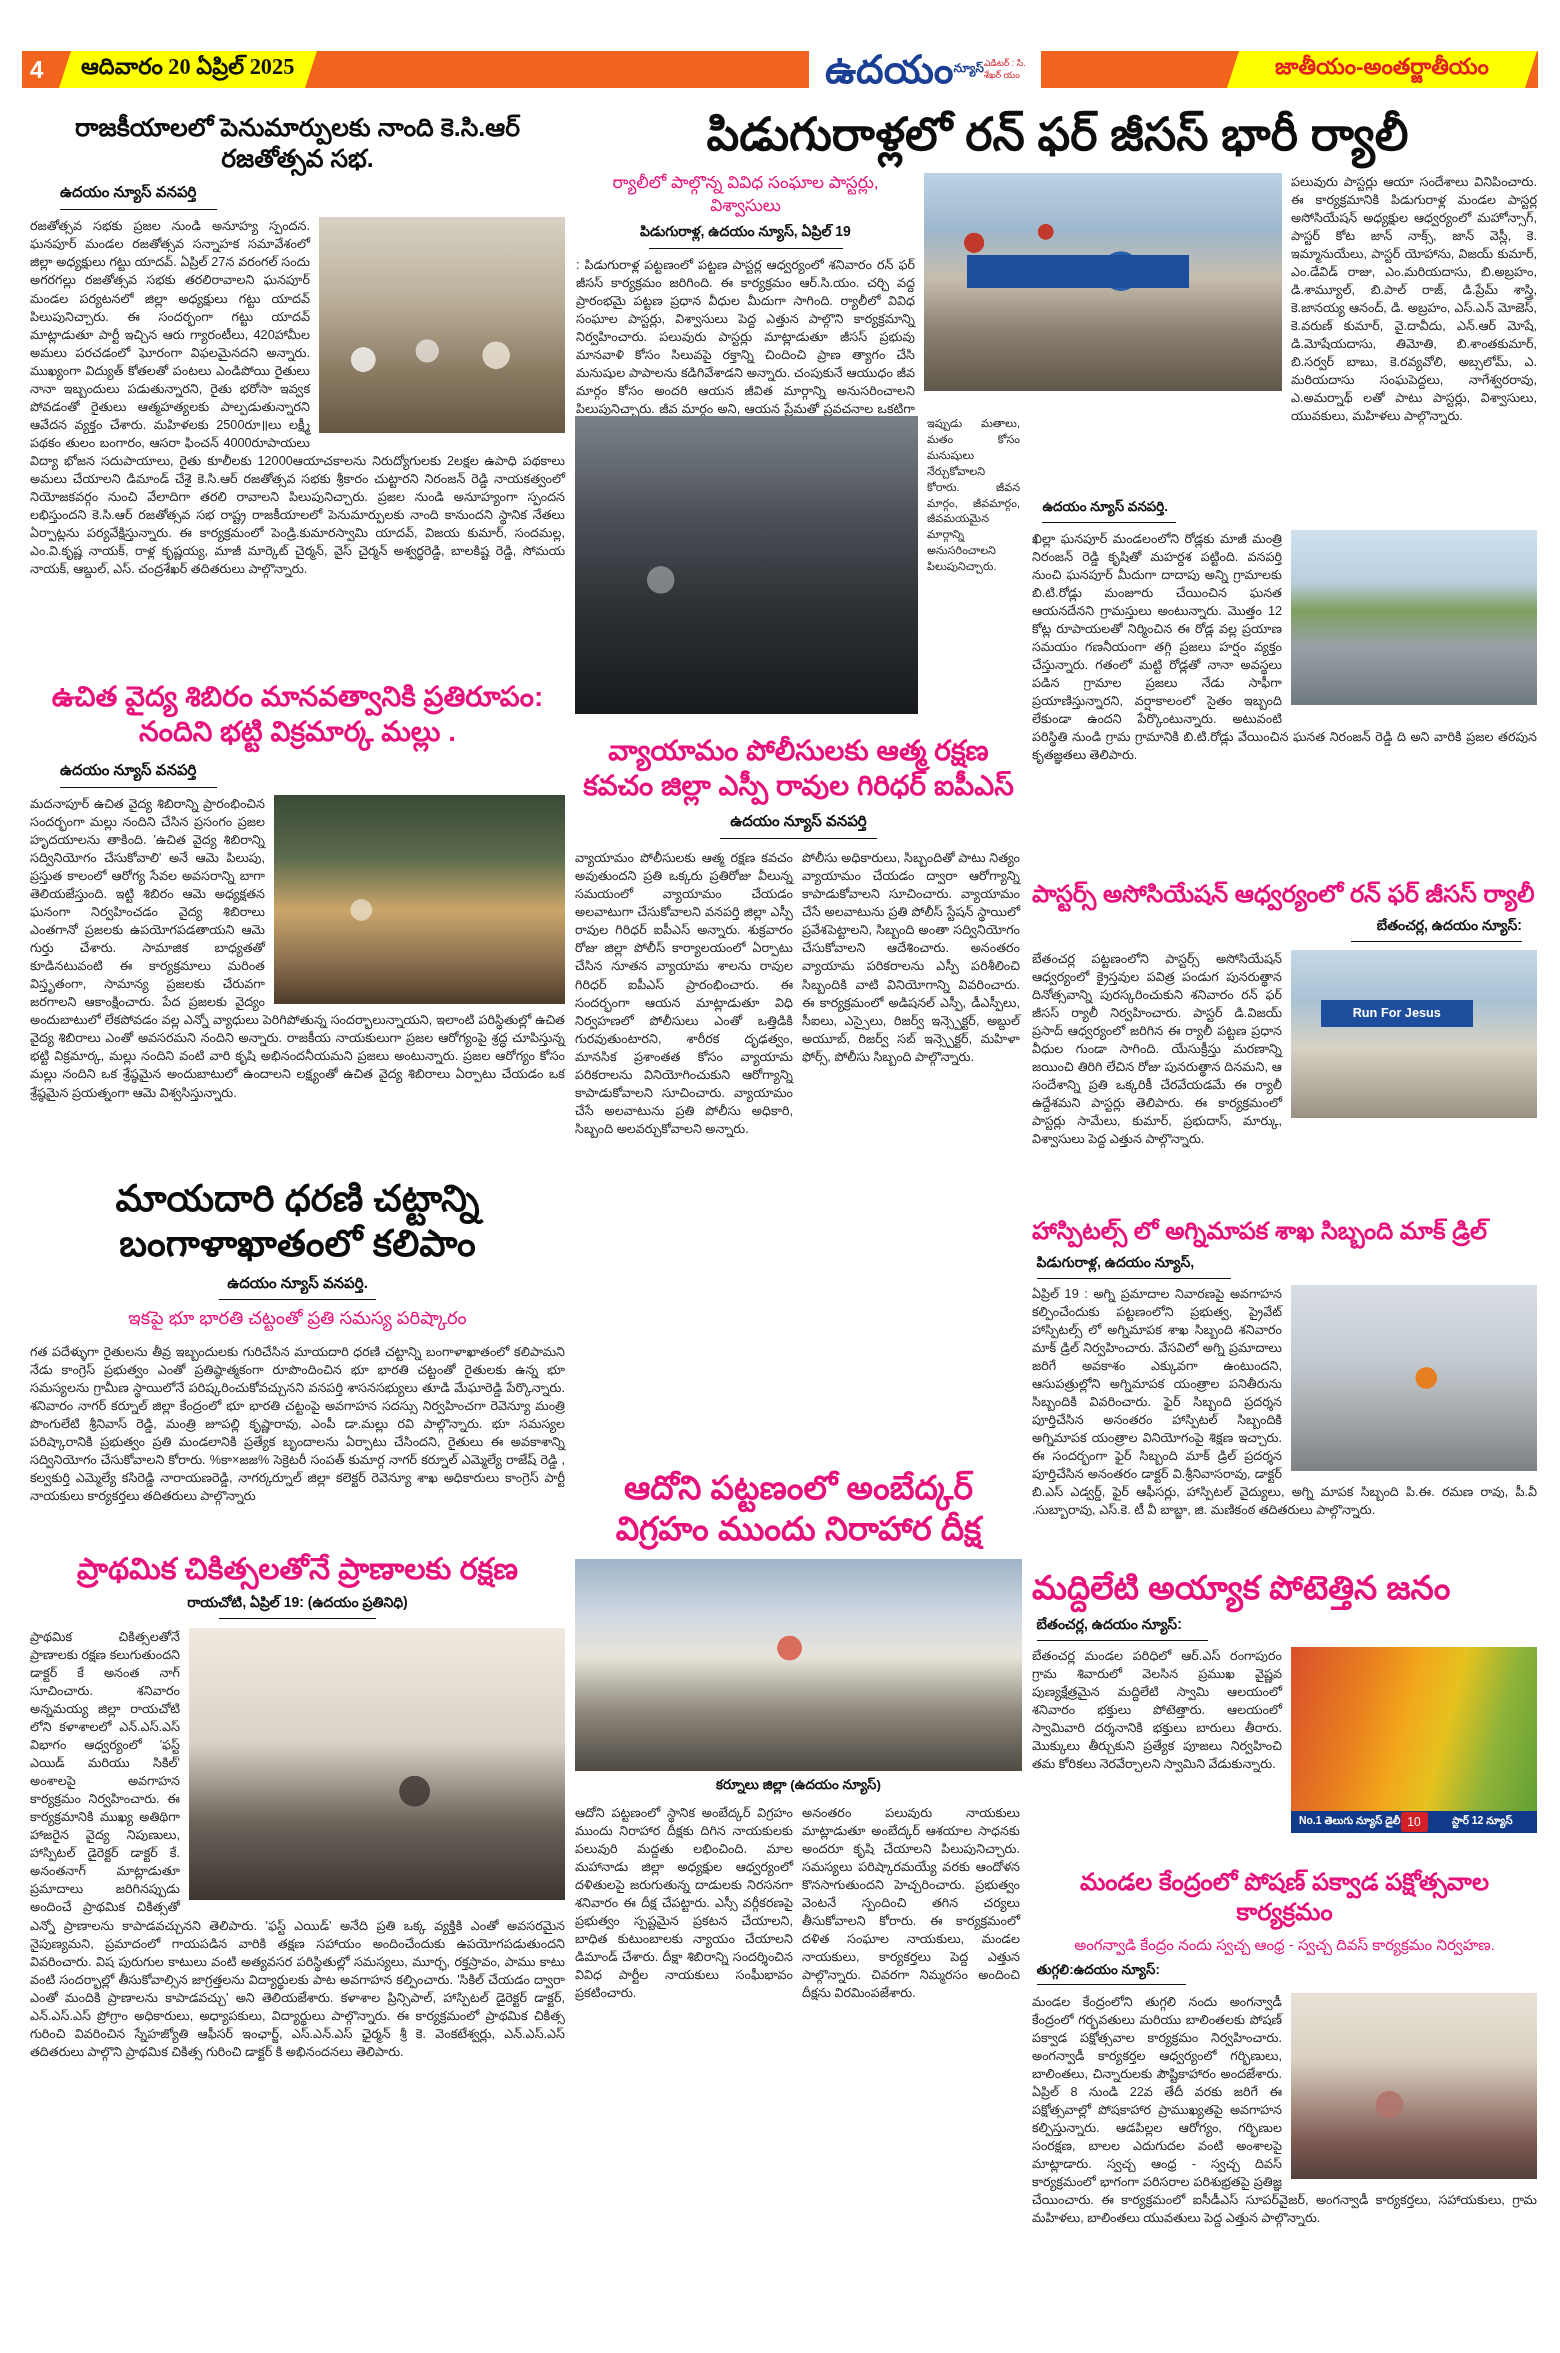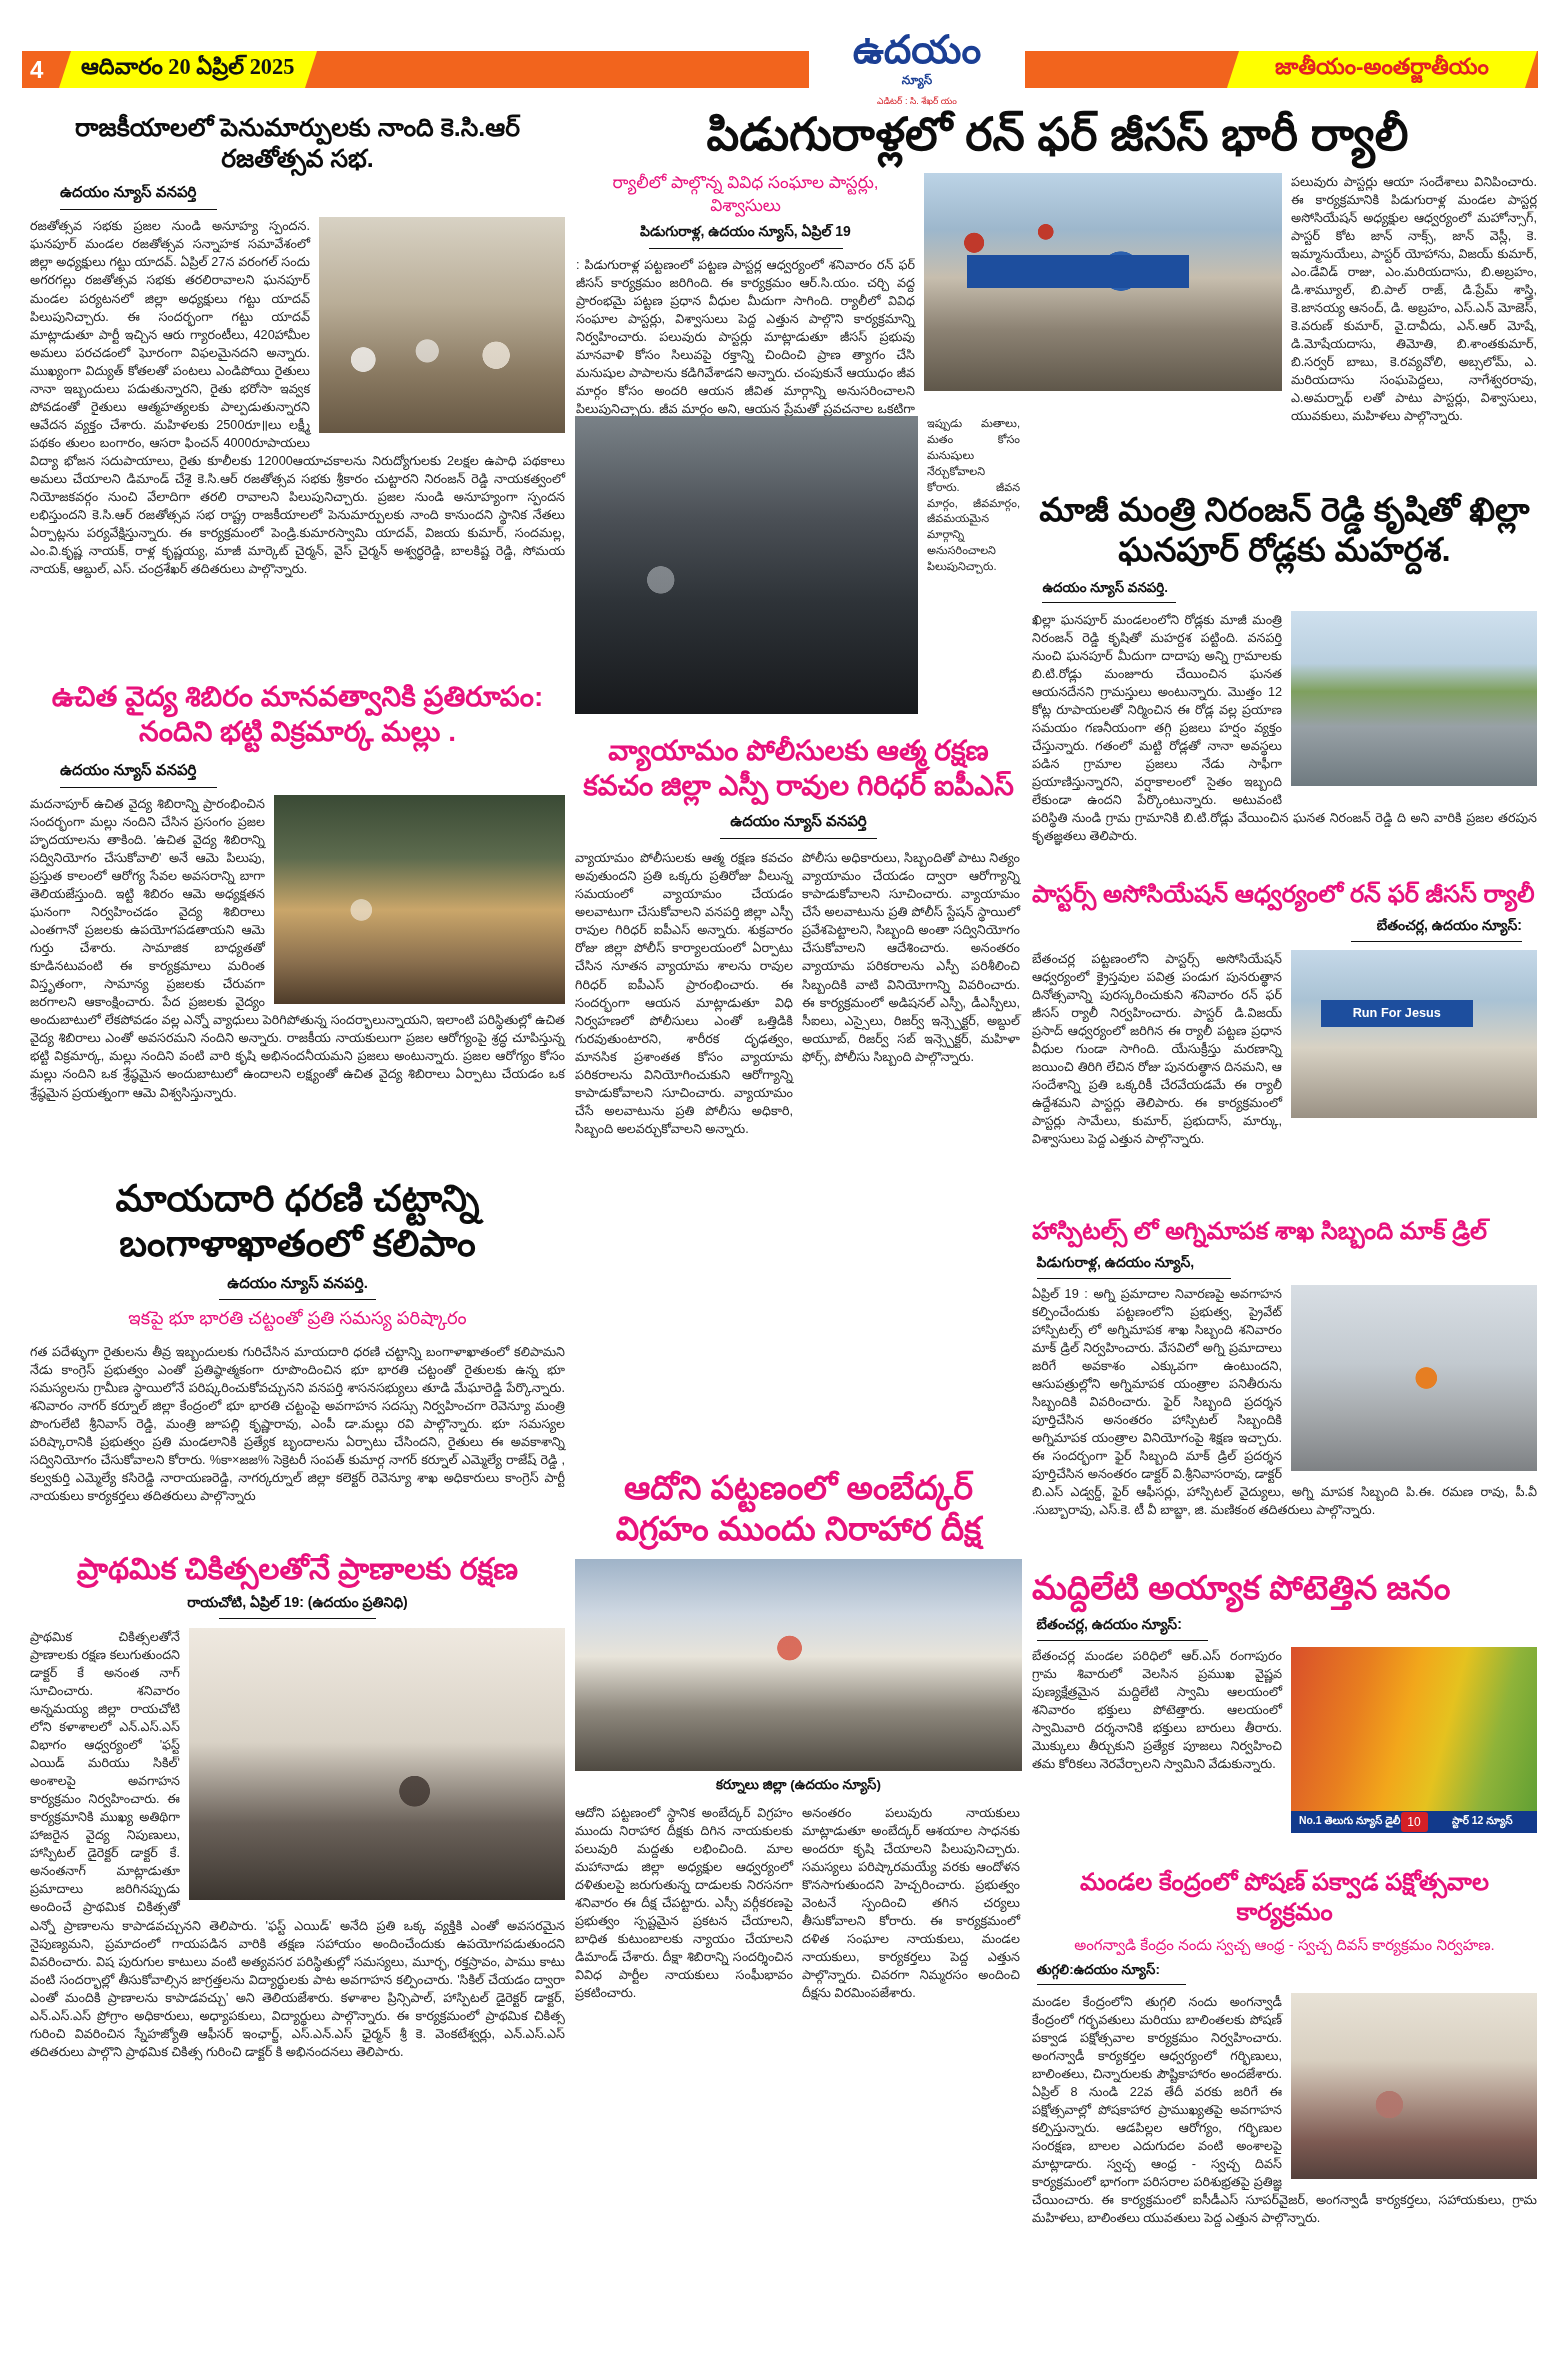--- a/index.html
+++ b/index.html
@@ -8,21 +8,21 @@
   
   .topbar{position:absolute;left:22.4px;top:51px;width:1516px;height:37px;background:#f2641d;}
   .pagenum{position:absolute;left:7.5px;top:4.5px;color:#fff;font-size:24px;font-weight:bold;}
   .datebox{position:absolute;left:43px;top:0;width:246px;height:37px;background:#ffff00;
            transform:skewX(-18deg);display:flex;align-items:center;justify-content:center;}
   .datebox span{transform:skewX(18deg);font-size:22.4px;font-weight:bold;color:#111;font-family:"Liberation Serif","DejaVu Serif",serif;}
   .sectbox{position:absolute;right:7.5px;top:0;width:298px;height:37px;background:#ffff00;
            transform:skewX(-18deg);display:flex;align-items:center;justify-content:center;}
   .sectbox span{transform:skewX(18deg);font-size:22.4px;font-weight:bold;color:#e31e25;}
   .logobox{position:absolute;left:809px;top:30px;width:216px;height:78px;background:#fff;
-           display:flex;flex-direction:column;align-items:center;justify-content:space-between;z-index:2;}
+           display:flex;flex-direction:row;align-items:center;justify-content:center;z-index:2;padding-left:16px;}
   .logomain{color:#1b3f94;font-size:39px;font-weight:bold;line-height:1;}
   .logosub{color:#1b3f94;font-size:12px;font-weight:bold;}
   .logoed{color:#d42027;font-size:9px;margin-top:1.5px;}
   
   .art{position:absolute;}
   .hl-b{color:#0d0d0d;font-weight:bold;text-align:center;line-height:1.22;}
   .hl-m{color:#e8127c;font-weight:bold;text-align:center;line-height:1.25;}
   .byline{font-size:15px;font-weight:bold;color:#111;}
   .rule{border-bottom:1.5px solid #111;width:157px;margin-top:4.5px;}
   .sub-m{color:#e8127c;font-weight:normal;text-align:center;}
@@ -168,21 +168,20 @@
     <div class="hl-m" style="font-size:33px;">ఆదోని పట్టణంలో అంబేద్కర్ విగ్రహం ముందు నిరాహార దీక్ష</div>
     <div class="ph p-ambedkar" style="width:447px;height:212px;margin-top:9px;"></div>
     <div class="cap" style="margin:6px 0 9px 0;">కర్నూలు జిల్లా (ఉదయం న్యూస్)</div>
     <div class="row">
       <div class="body" style="width:218px;">ఆదోని పట్టణంలో స్థానిక అంబేద్కర్ విగ్రహం ముందు నిరాహార దీక్షకు దిగిన నాయకులకు పలువురి మద్దతు లభించింది. మాల మహానాడు జిల్లా అధ్యక్షుల ఆధ్వర్యంలో దళితులపై జరుగుతున్న దాడులకు నిరసనగా శనివారం ఈ దీక్ష చేపట్టారు. ఎస్సీ వర్గీకరణపై ప్రభుత్వం స్పష్టమైన ప్రకటన చేయాలని, బాధిత కుటుంబాలకు న్యాయం చేయాలని డిమాండ్ చేశారు. దీక్షా శిబిరాన్ని సందర్శించిన వివిధ పార్టీల నాయకులు సంఘీభావం ప్రకటించారు.</div>
       <div class="body" style="width:218px;">అనంతరం పలువురు నాయకులు మాట్లాడుతూ అంబేద్కర్ ఆశయాల సాధనకు అందరూ కృషి చేయాలని పిలుపునిచ్చారు. సమస్యలు పరిష్కారమయ్యే వరకు ఆందోళన కొనసాగుతుందని హెచ్చరించారు. ప్రభుత్వం వెంటనే స్పందించి తగిన చర్యలు తీసుకోవాలని కోరారు. ఈ కార్యక్రమంలో దళిత సంఘాల నాయకులు, మండల నాయకులు, కార్యకర్తలు పెద్ద ఎత్తున పాల్గొన్నారు. చివరగా నిమ్మరసం అందించి దీక్షను విరమింపజేశారు.</div>
     </div>
   </div>
 
   <div class="art" style="left:1032px;top:490px;width:505px;">
-    <div class="hl-b" style="font-size:33px;">మాజీ మంత్రి నిరంజన్ రెడ్డి కృషితో ఖిల్లా ఘనపూర్ రోడ్లకు మహర్దశ.</div>
     <div style="margin:9px 0 7.5px 10.4px;">
       <span class="byline" style="font-size:13.4px;">ఉదయం న్యూస్ వనపర్తి.</span>
       <div class="rule" style="width:134px;"></div>
     </div>
     <div>
       <div class="ph p-roads" style="float:right;width:246px;height:175px;margin:0 0 6px 9px;"></div>
       <div class="body">ఖిల్లా ఘనపూర్ మండలంలోని రోడ్లకు మాజీ మంత్రి నిరంజన్ రెడ్డి కృషితో మహర్దశ పట్టింది. వనపర్తి నుంచి ఘనపూర్ మీదుగా దాదాపు అన్ని గ్రామాలకు బి.టి.రోడ్లు మంజూరు చేయించిన ఘనత ఆయనదేనని గ్రామస్తులు అంటున్నారు. మొత్తం 12 కోట్ల రూపాయలతో నిర్మించిన ఈ రోడ్ల వల్ల ప్రయాణ సమయం గణనీయంగా తగ్గి ప్రజలు హర్షం వ్యక్తం చేస్తున్నారు. గతంలో మట్టి రోడ్లతో నానా అవస్థలు పడిన గ్రామాల ప్రజలు నేడు సాఫీగా ప్రయాణిస్తున్నారని, వర్షాకాలంలో సైతం ఇబ్బంది లేకుండా ఉందని పేర్కొంటున్నారు. అటువంటి పరిస్థితి నుండి గ్రామ గ్రామానికి బి.టి.రోడ్లు వేయించిన ఘనత నిరంజన్ రెడ్డి ది అని వారికి ప్రజల తరపున కృతజ్ఞతలు తెలిపారు.</div>
     </div>
   </div>
 

